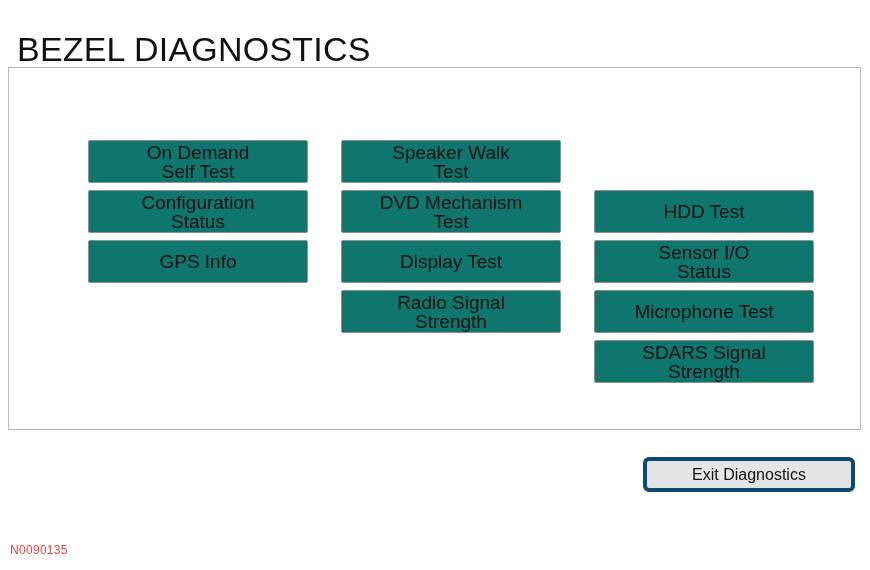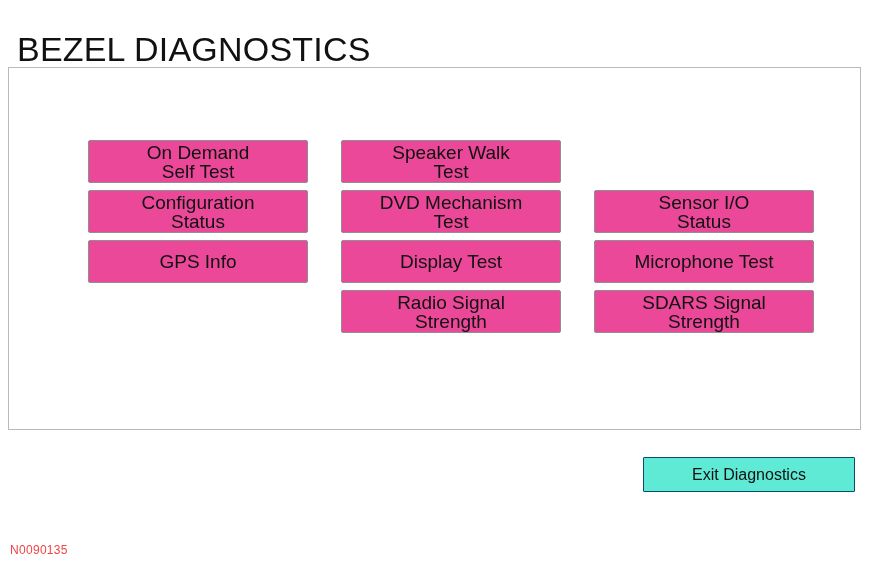--- a/index.html
+++ b/index.html
@@ -59,21 +59,21 @@
   .btn-col-2 { left: 253px; }
   .btn-col-3 { left: 506px; padding-top: 50px; }
 
   .diag-button {
     width: 220px;
     height: 43px;
     margin-bottom: 7px;
     box-sizing: border-box;
     border: 1px solid #8f8f8f;
     border-radius: 2px;
-    background: #ec4899;
+    background: #0f766e;
     display: flex;
     align-items: center;
     justify-content: center;
     text-align: center;
     font-size: 19px;
     line-height: 19px;
     color: #111111;
     cursor: pointer;
     user-select: none;
     padding: 0 4px;
@@ -85,23 +85,23 @@
   }
 
   
   .exit-button {
     position: absolute;
     left: 643px;
     top: 457px;
     width: 212px;
     height: 35px;
     box-sizing: border-box;
-    border: 1px solid #0c4a6e;
-    border-radius: 1px;
-    background: #5eead4;
+    border: 4px solid #0c4a6e;
+    border-radius: 6px;
+    background: #e5e5e5;
     display: flex;
     align-items: center;
     justify-content: center;
     font-size: 16px;
     color: #111111;
     cursor: pointer;
     user-select: none;
   }
 
   
@@ -148,20 +148,23 @@
       <div class="diag-button">
         <span class="btn-label">Display Test</span>
       </div>
       <div class="diag-button">
         <span class="btn-label">Radio Signal
 Strength</span>
       </div>
     </div>
   <div class="btn-col btn-col-3">
       <div class="diag-button">
+        <span class="btn-label">HDD Test</span>
+      </div>
+      <div class="diag-button">
         <span class="btn-label">Sensor I/O
 Status</span>
       </div>
       <div class="diag-button">
         <span class="btn-label">Microphone Test</span>
       </div>
       <div class="diag-button">
         <span class="btn-label">SDARS Signal
 Strength</span>
       </div>

